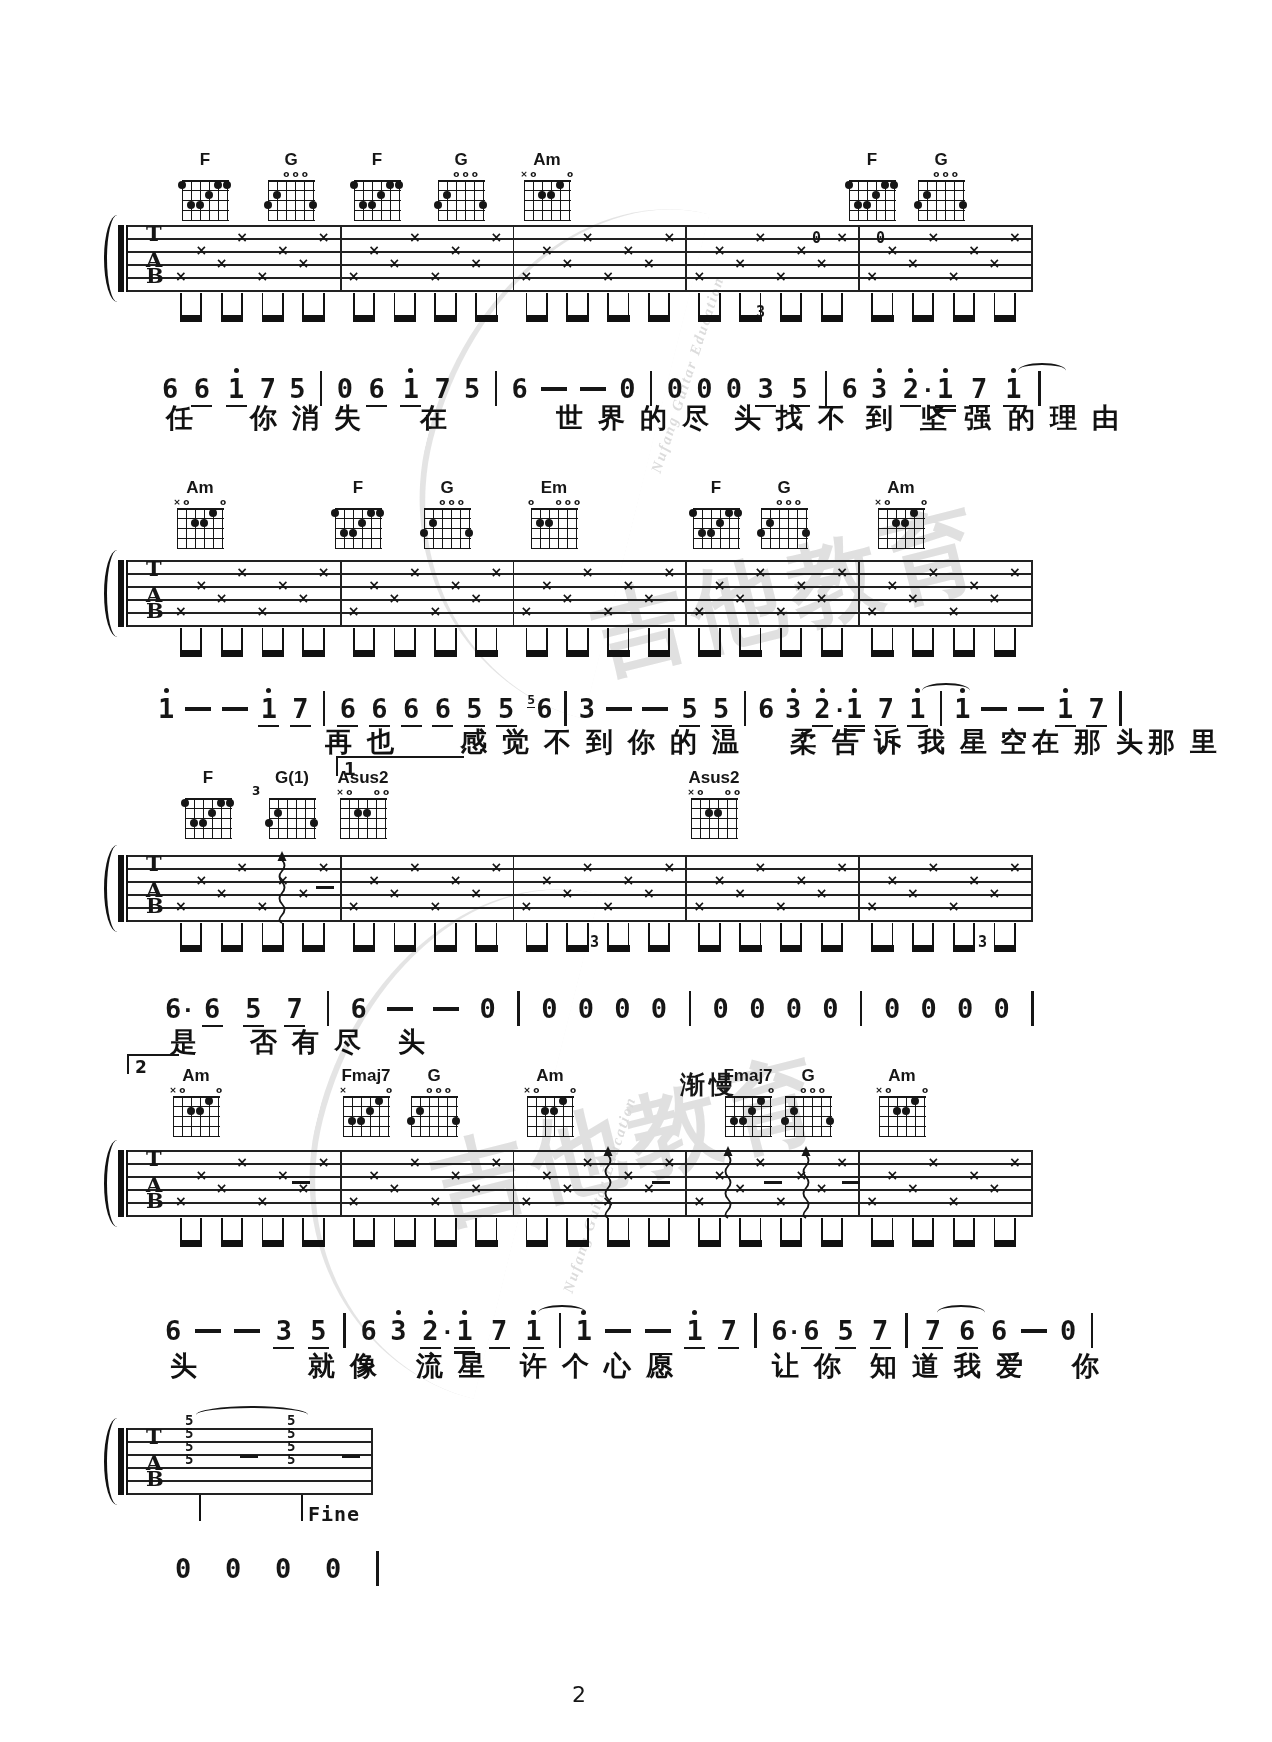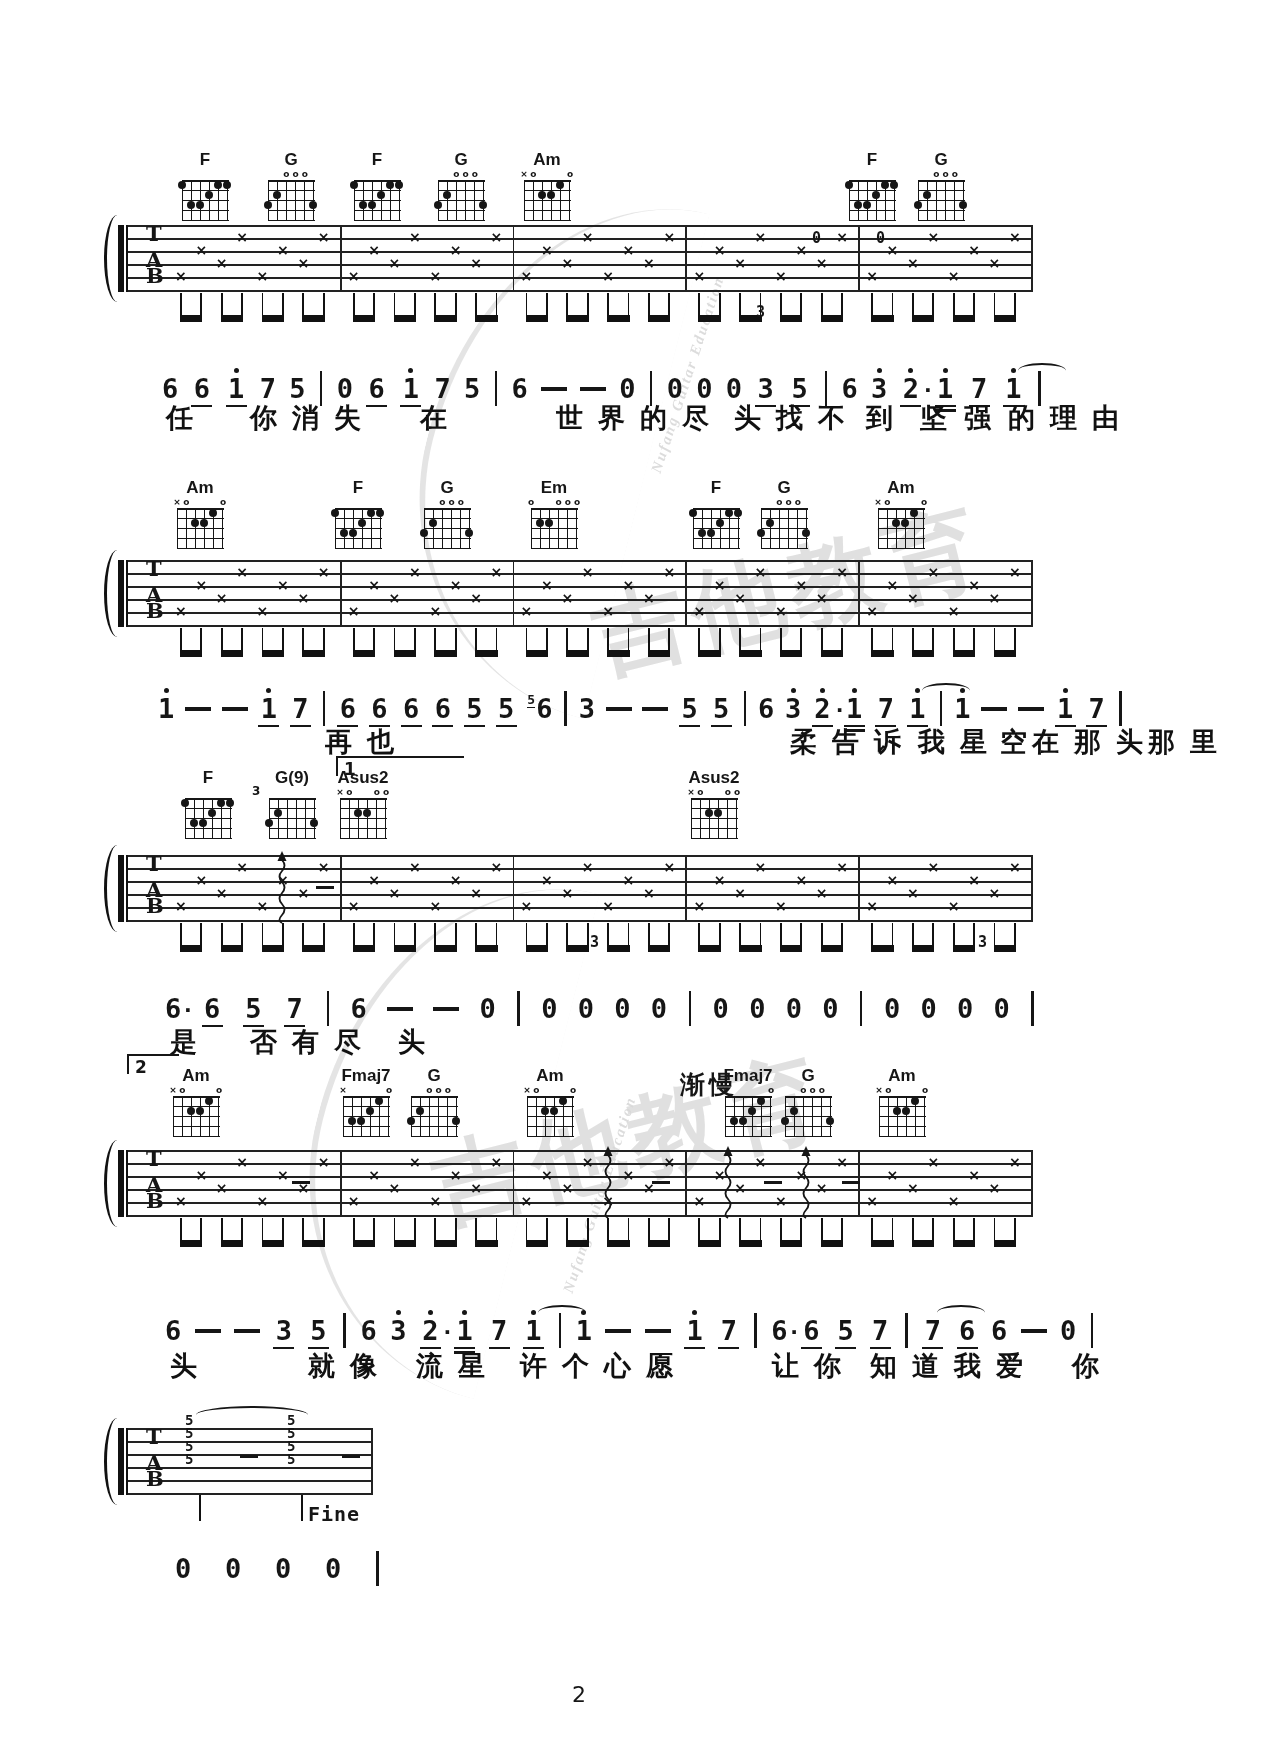--- a/index.html
+++ b/index.html
@@ -1132,20 +1132,21 @@
         <span class="ul"></span>
       </span>
       <span class="tok bar">
         <span class="hi off"></span>
         <span class="ch">
           <span class="bardiv"></span>
         </span>
       </span>
     </div>
     <div class="lyr" style="left: 325px; top: 724px;">再也</div>
+    <div class="lyr" style="left: 460px; top: 724px;">感觉不到你的温</div>
     <div class="lyr" style="left: 790px; top: 724px;">柔</div>
     <div class="lyr" style="left: 832px; top: 724px;">告诉</div>
     <div class="lyr" style="left: 918px; top: 724px;">我</div>
     <div class="lyr" style="left: 960px; top: 724px;">星</div>
     <div class="lyr" style="left: 1000px; top: 724px;">空</div>
     <div class="lyr" style="left: 1032px; top: 724px;">在那头</div>
     <div class="lyr" style="left: 1148px; top: 724px;">那里</div>
     <div class="chord" style="left: 180px; top: 768px;">
       <div class="chord-name">F</div>
       <div class="chord-markers">
@@ -1170,21 +1171,21 @@
         <div class="cg-h" style="left: 0px; top: 40px;"></div>
         <div class="cg-dot" style="left: -3.6px; top: 1px;"></div>
         <div class="cg-dot" style="left: 32.8px; top: 1px;"></div>
         <div class="cg-dot" style="left: 41.9px; top: 1px;"></div>
         <div class="cg-dot" style="left: 23.7px; top: 11px;"></div>
         <div class="cg-dot" style="left: 5.5px; top: 21px;"></div>
         <div class="cg-dot" style="left: 14.6px; top: 21px;"></div>
       </div>
     </div>
     <div class="chord" style="left: 264px; top: 768px;">
-      <div class="chord-name">G(9)</div>
+      <div class="chord-name">G(1)</div>
       <div class="chord-markers">
         <span>&nbsp;</span>
         <span>&nbsp;</span>
         <span>&nbsp;</span>
         <span>&nbsp;</span>
         <span>&nbsp;</span>
         <span>&nbsp;</span>
       </div>
       <div class="chord-grid">
         <div class="cg-v" style="left: 0px; top: 0px;"></div>

